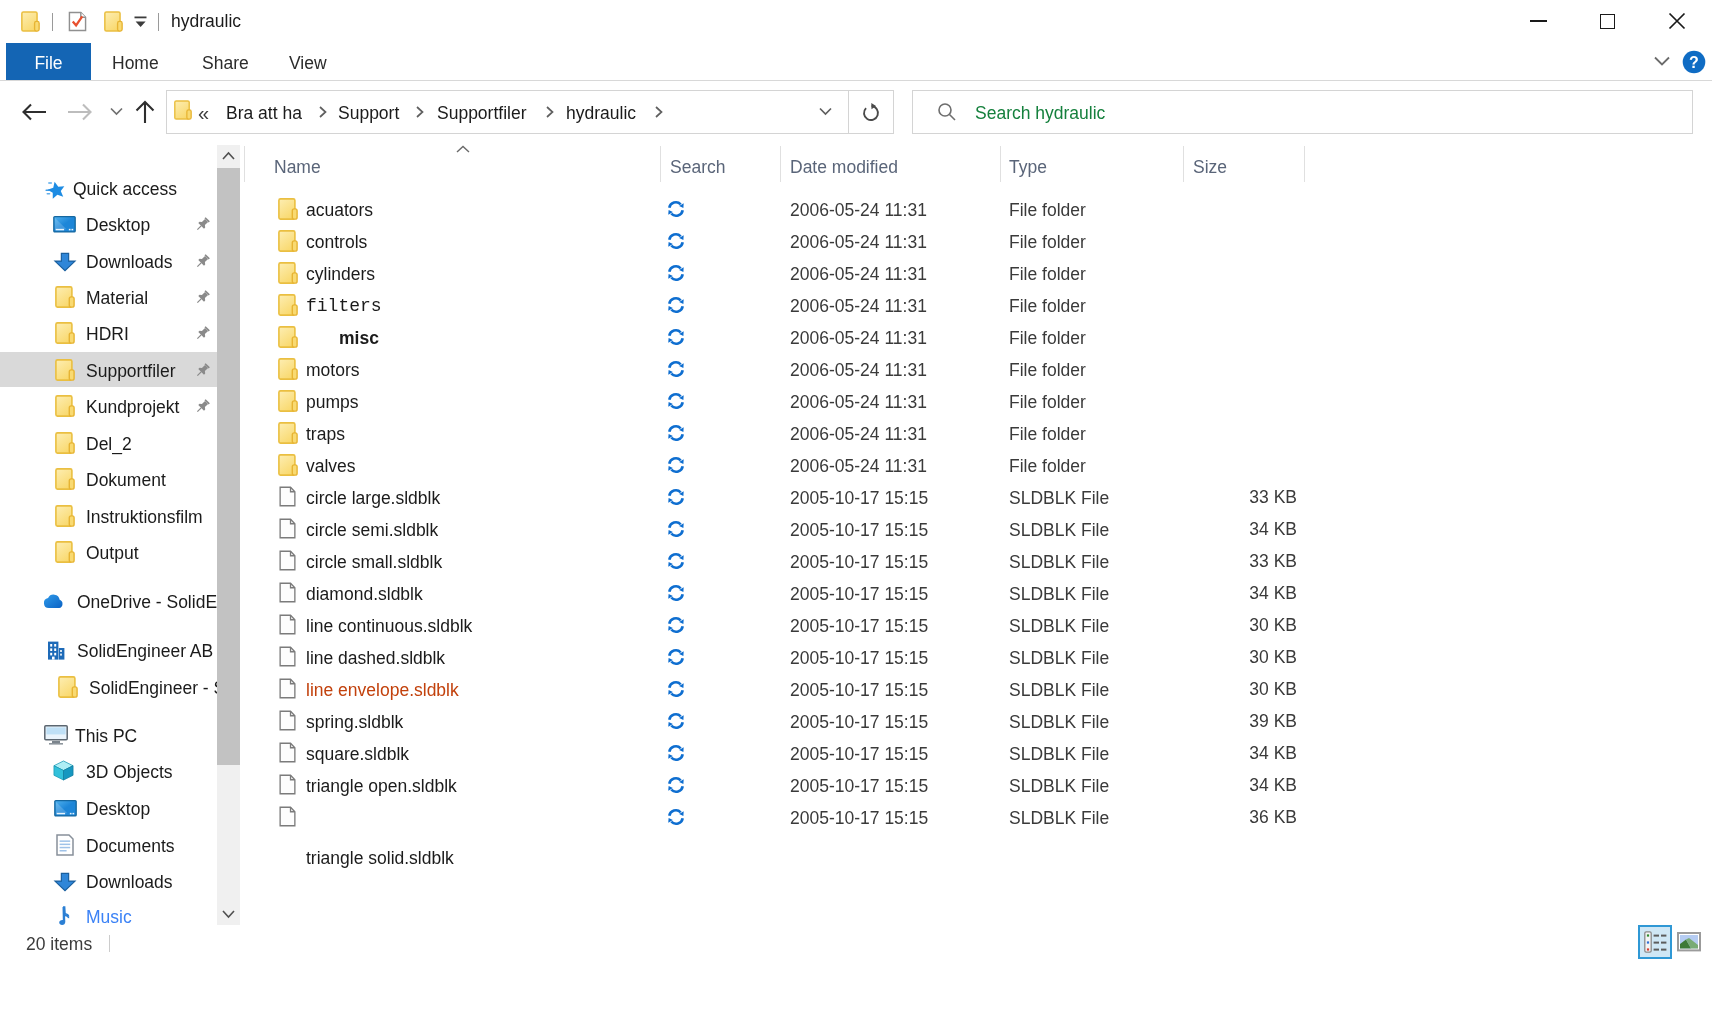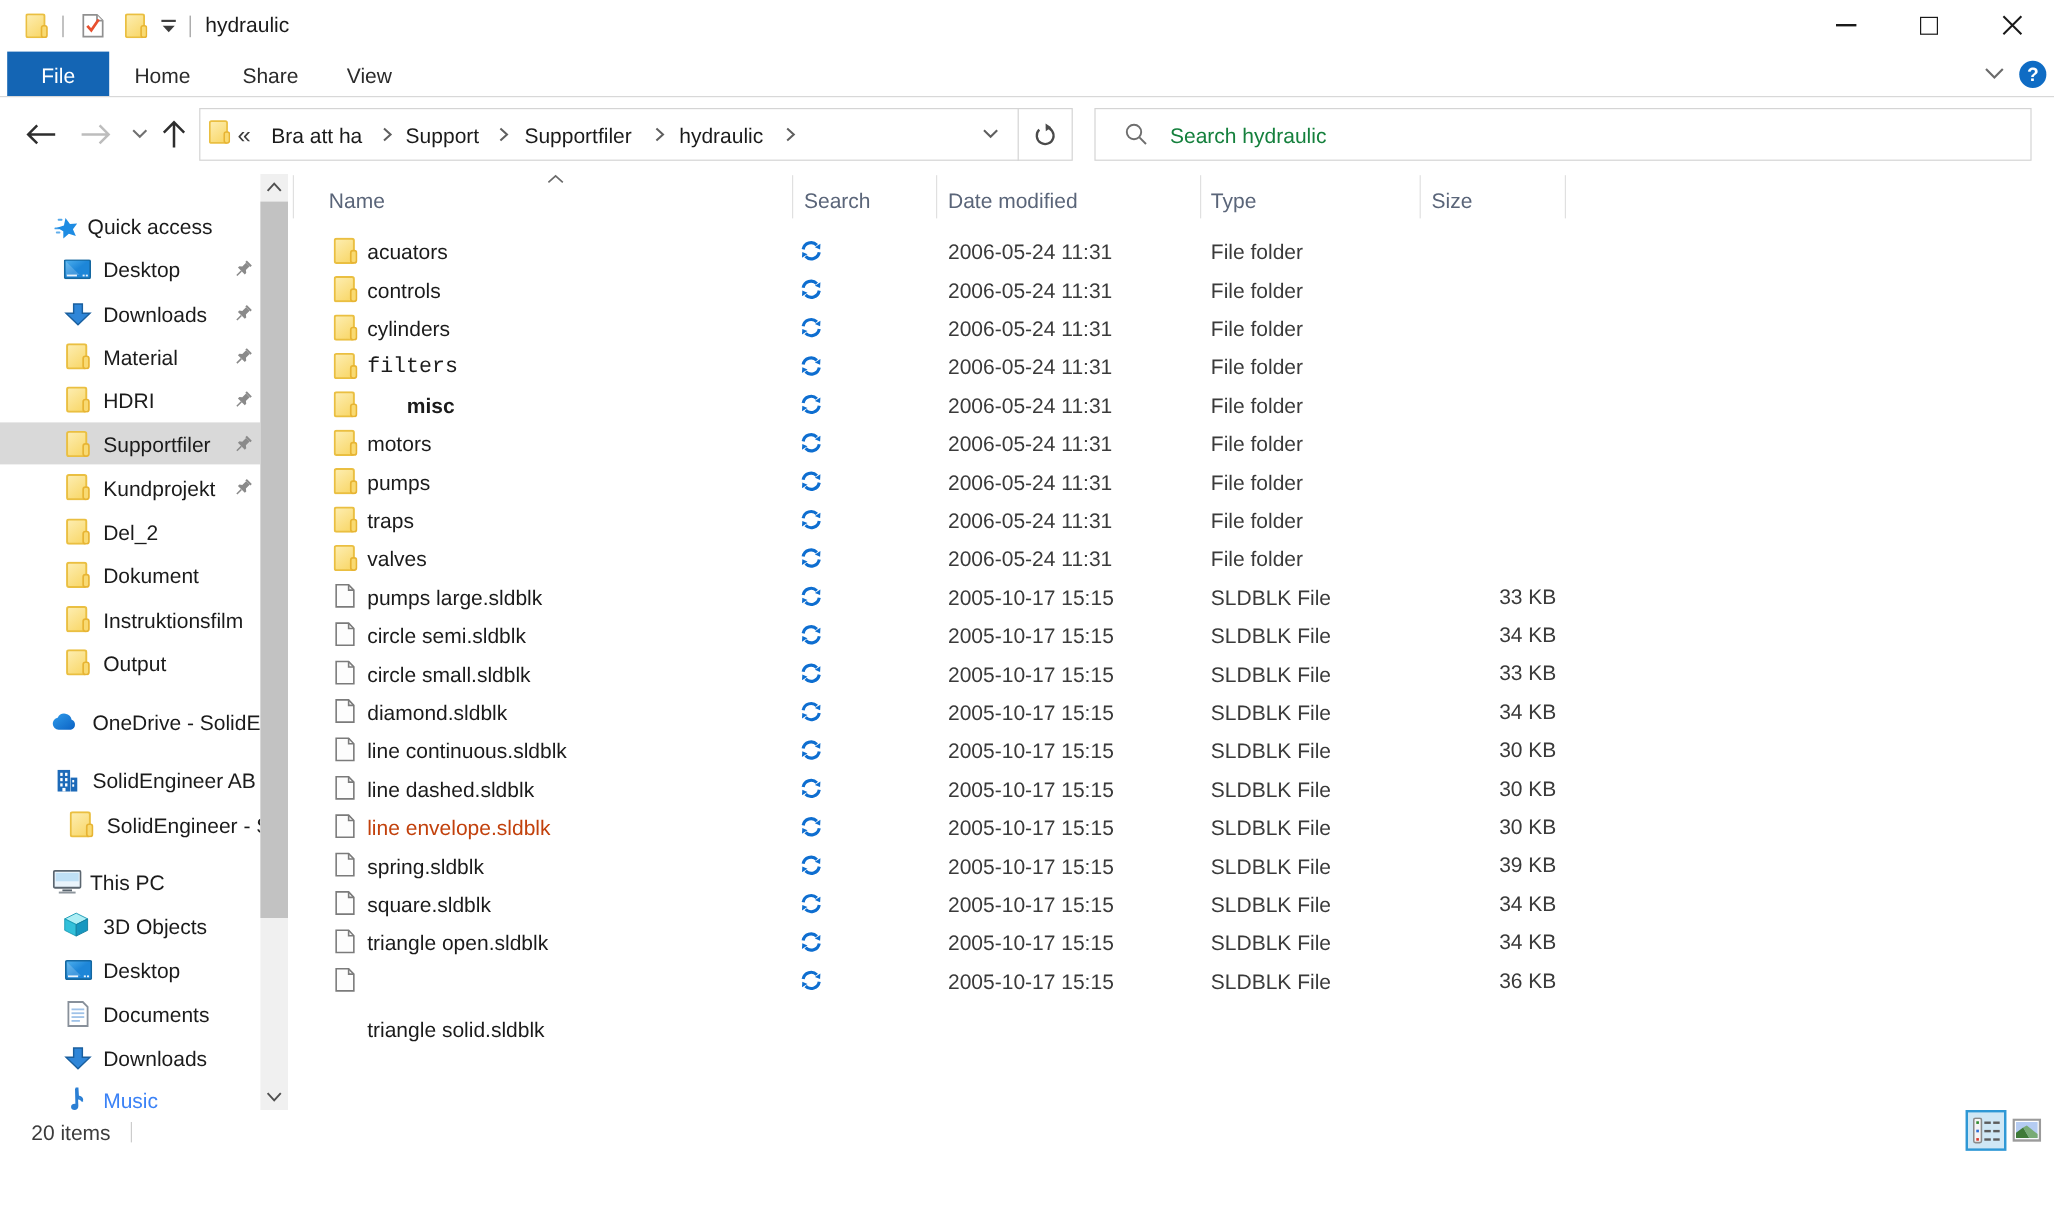--- a/index.html
+++ b/index.html
@@ -398,21 +398,21 @@
   </svg>
 <div class="t" style="left:306px;top:455px;color:#1b1b1b;font-size:17.5px;font-weight:normal;">valves</div>
 <svg class="abs" style="left:666px;top:455px" width="20" height="20">
     <use href="#sync"></use>
   </svg>
 <div class="t" style="left:790px;top:455px;color:#3a3a3a;font-size:17.5px;font-weight:normal;">2006-05-24 11:31</div>
 <div class="t" style="left:1009px;top:455px;color:#3a3a3a;font-size:17.5px;font-weight:normal;">File folder</div>
 <svg class="abs" style="left:279px;top:486px" width="17" height="21">
     <use href="#file"></use>
   </svg>
-<div class="t" style="left:306px;top:487px;color:#1b1b1b;font-size:17.5px;font-weight:normal;">pumps large.sldblk</div>
+<div class="t" style="left:306px;top:487px;color:#1b1b1b;font-size:17.5px;font-weight:normal;">circle large.sldblk</div>
 <svg class="abs" style="left:666px;top:487px" width="20" height="20">
     <use href="#sync"></use>
   </svg>
 <div class="t" style="left:790px;top:487px;color:#3a3a3a;font-size:17.5px;font-weight:normal;">2005-10-17 15:15</div>
 <div class="t" style="left:1009px;top:487px;color:#3a3a3a;font-size:17.5px;font-weight:normal;">SLDBLK File</div>
 <div class="t" style="left:1190px;top:486px;width:107px;text-align:right;color:#3a3a3a">33 KB</div>
 <svg class="abs" style="left:279px;top:518px" width="17" height="21">
     <use href="#file"></use>
   </svg>
 <div class="t" style="left:306px;top:519px;color:#1b1b1b;font-size:17.5px;font-weight:normal;">circle semi.sldblk</div>

